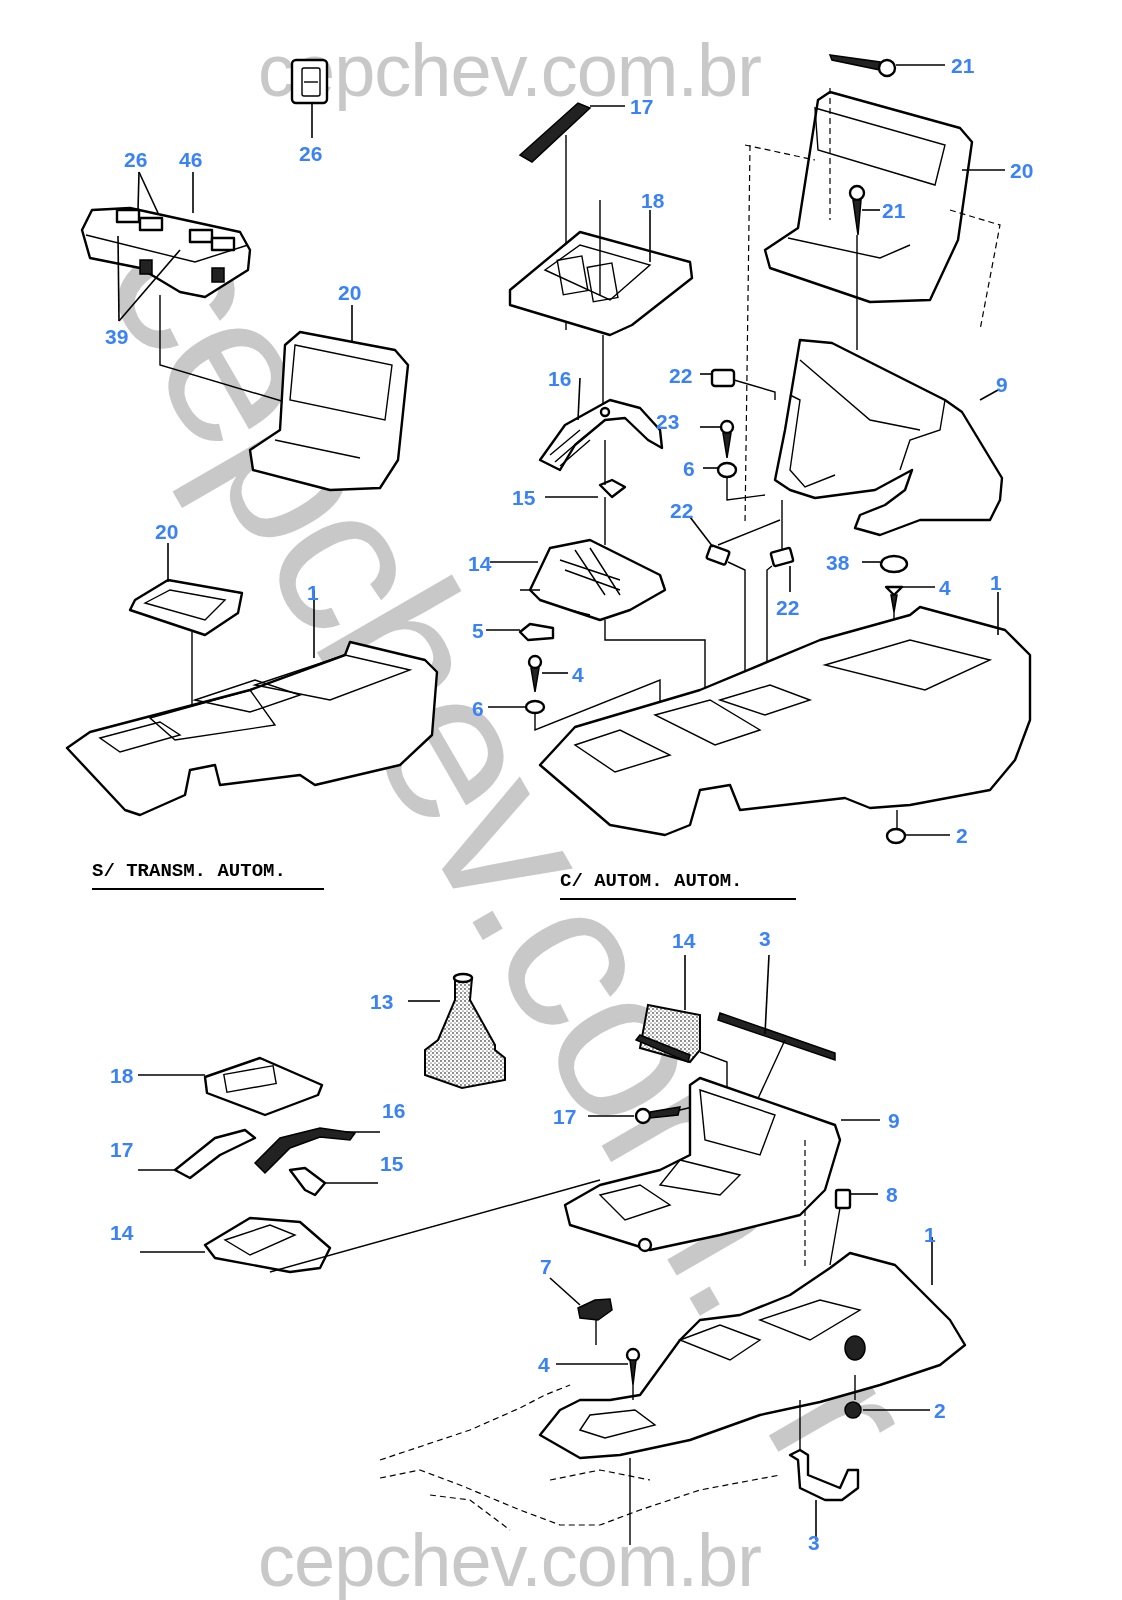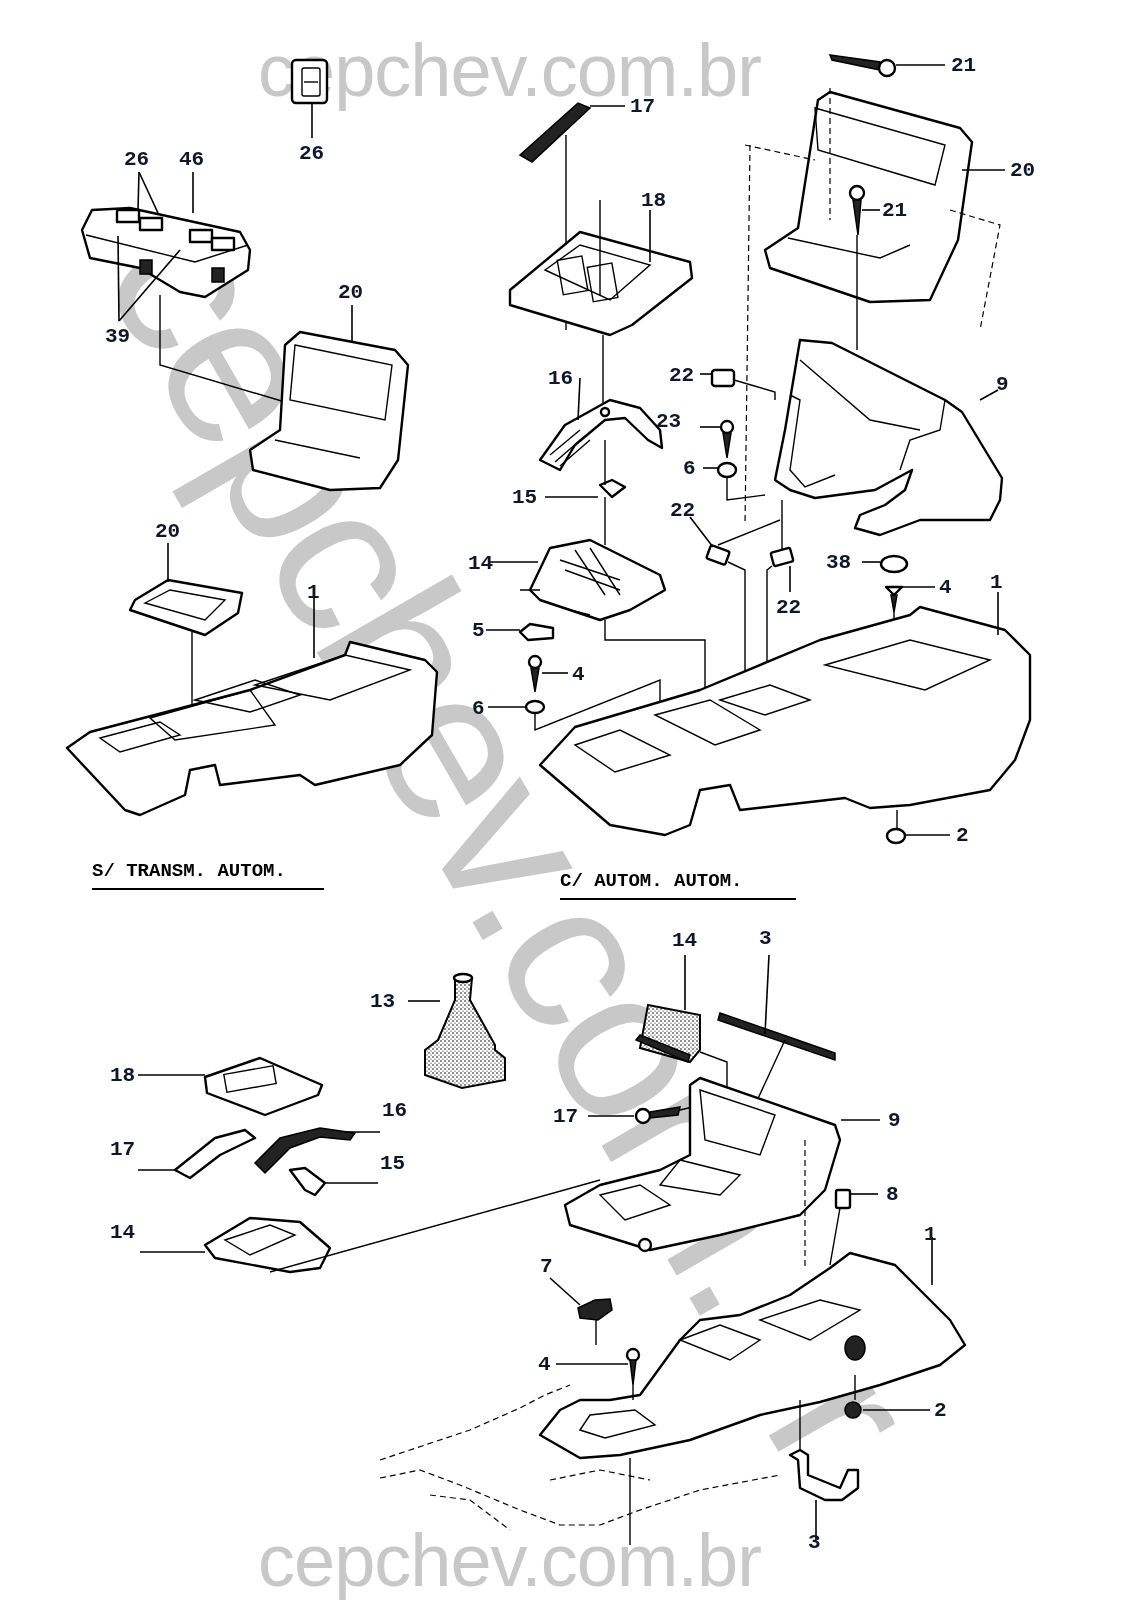--- a/index.html
+++ b/index.html
@@ -8,21 +8,21 @@
   #wm-top{left:258px;top:28px;font-size:74px;letter-spacing:-1px;}
   #wm-bottom{left:258px;top:1518px;font-size:74px;letter-spacing:-1px;}
   #wm-diag{left:140px;top:250px;font-size:215px;transform-origin:0 0;transform:rotate(60deg) translate(0,-150px);letter-spacing:-8px;}
   svg#art{position:absolute;left:0;top:0;z-index:2;}
   svg#art .p{fill:#fff;stroke:#000;stroke-width:2.4;stroke-linejoin:round;}
   svg#art .pt{fill:none;stroke:#000;stroke-width:1.4;}
   svg#art .ld{fill:none;stroke:#000;stroke-width:1.6;}
   svg#art .dash{fill:none;stroke:#000;stroke-width:1.2;stroke-dasharray:6 4;}
   svg#art .dk{fill:#222;stroke:#000;stroke-width:1.5;}
   svg#art .dot{fill:url(#stip);stroke:#000;stroke-width:2;}
-  .lbl{position:absolute;z-index:3;font-weight:bold;font-size:21px;color:#0f172a;font-family:Liberation Mono, monospace;line-height:1;}
+  .lbl{position:absolute;z-index:3;font-weight:bold;font-size:21px;color:#3b82f6;font-family:Liberation Sans, sans-serif;line-height:1;}
   .section{position:absolute;z-index:3;font-weight:bold;font-size:19px;color:#000;padding-bottom:6px;border-bottom:2px solid #000;font-family:Liberation Mono, monospace;}
 </style>
 </head>
 <body>
 
 <div class="wm" id="wm-top">cepchev.com.br</div>
 <div class="wm" id="wm-bottom">cepchev.com.br</div>
 <div class="wm" id="wm-diag">cepchev.com.br</div>
 
 <svg id="art" width="1122" height="1600" viewBox="0 0 1122 1600">

